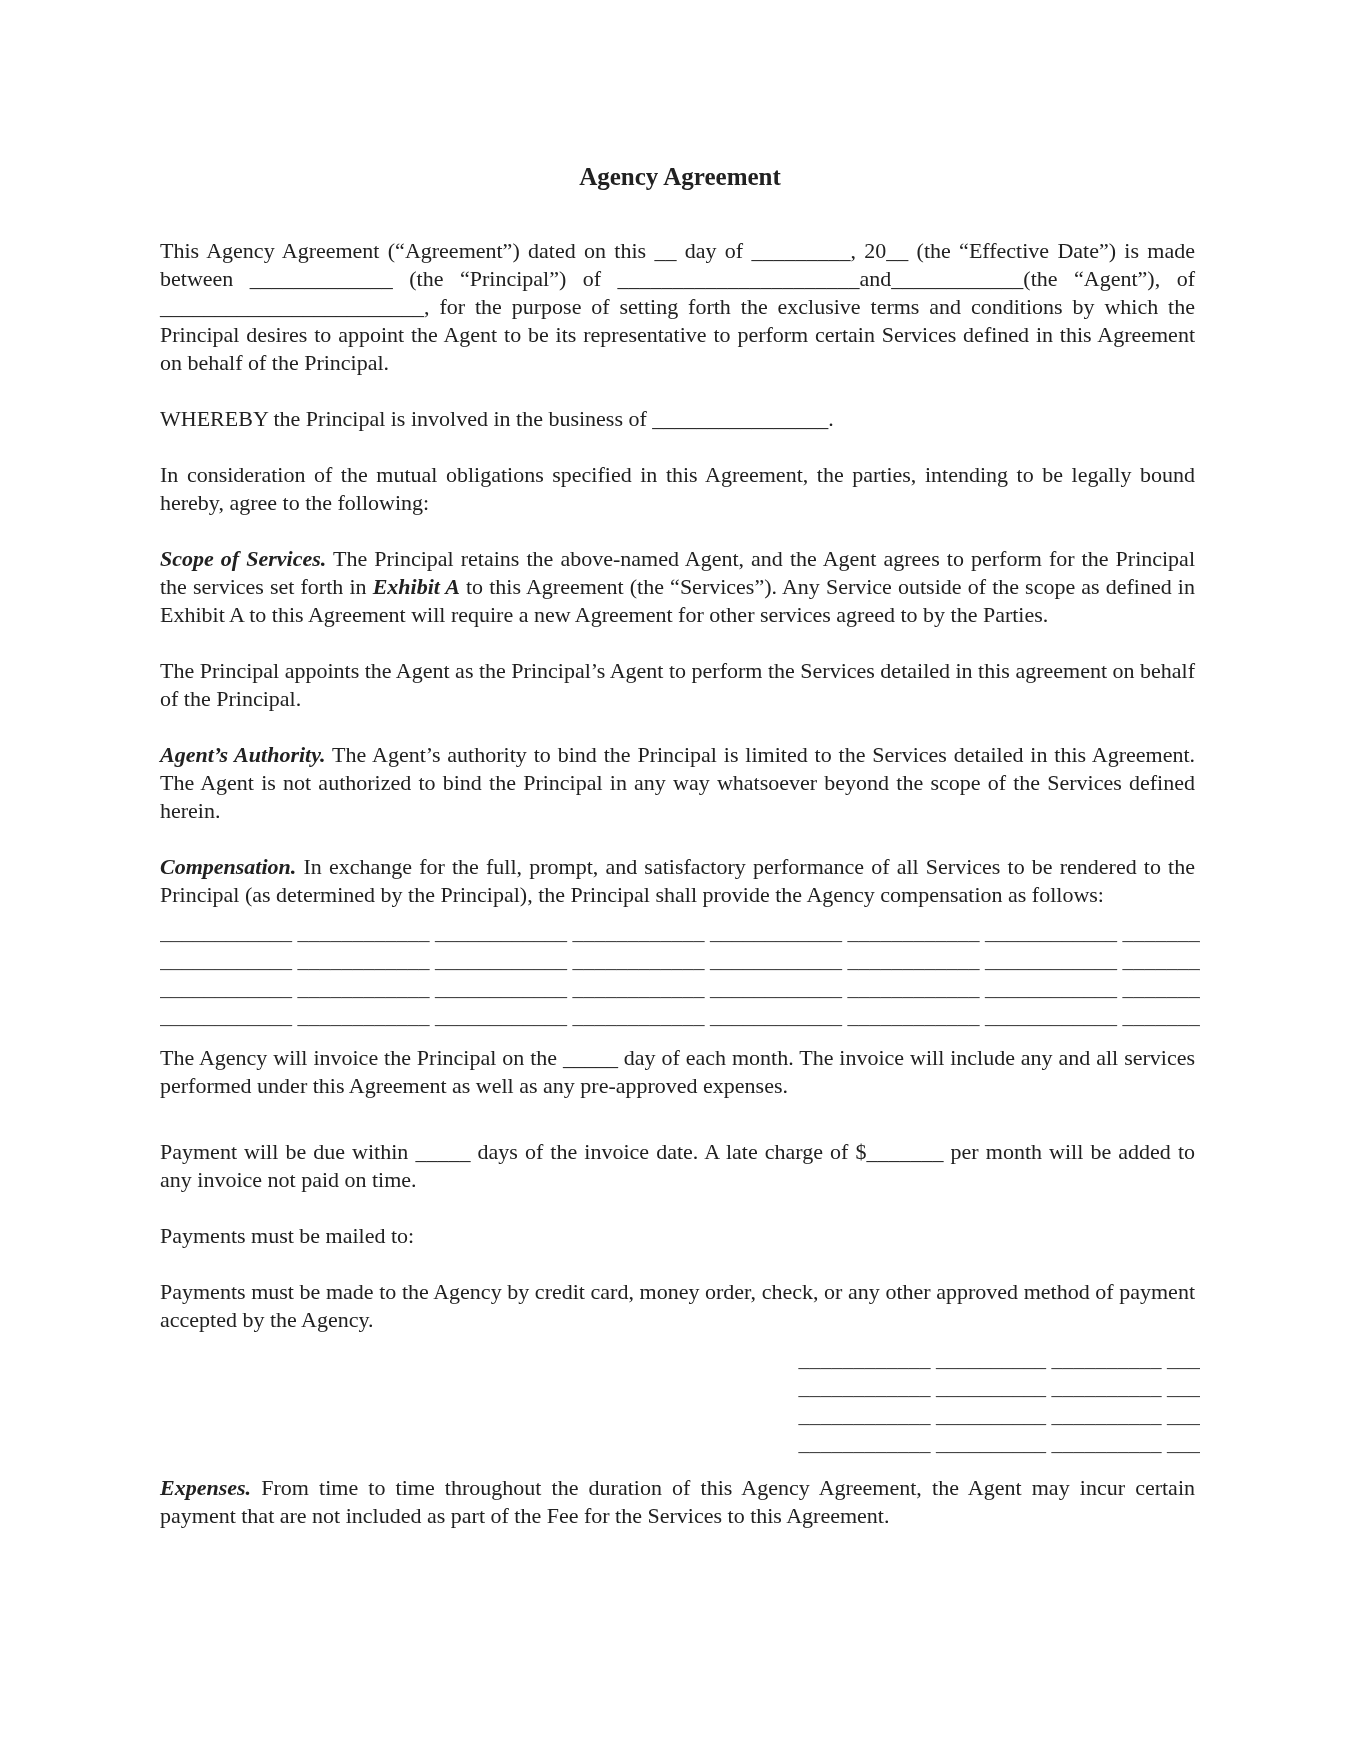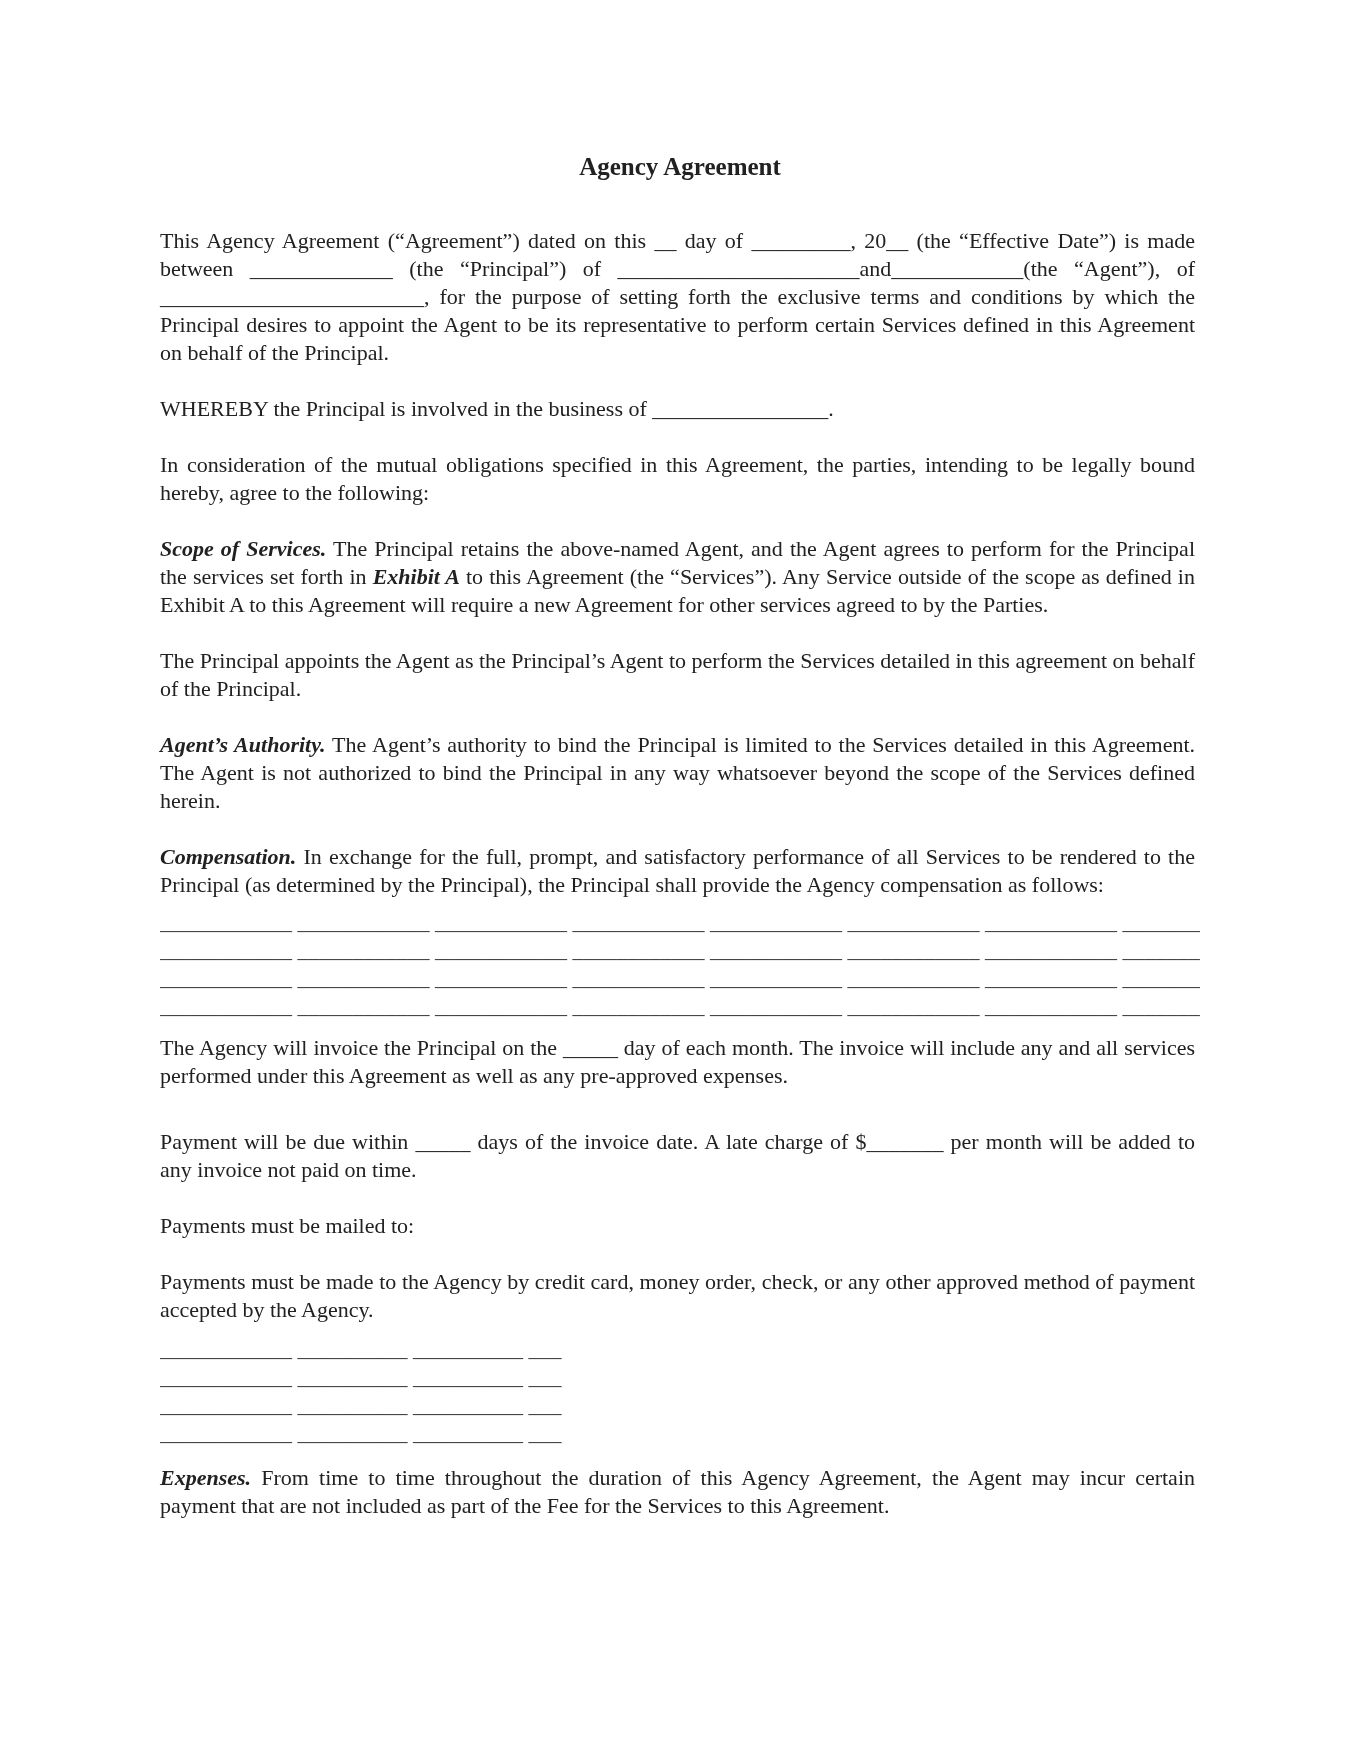--- a/index.html
+++ b/index.html
@@ -16,41 +16,41 @@
     width: 1360px;
     height: 1760px;
     padding: 146px 160px 0 160px;
     background: #ffffff;
   }
   .doc-title {
     font-size: 25px;
     line-height: 30px;
     font-weight: bold;
     text-align: center;
-    margin: 6px 0 45px 0;
+    margin: 16px 0 45px 0;
   }
   .para {
     font-size: 22px;
     line-height: 28px;
     text-align: justify;
     text-align-last: left;
     margin: 0 5px 28px 0;
   }
   .para b { font-weight: bold; font-style: italic; }
   .blank-group { margin: 0 0 28px 0; }
   .blank-line {
     font-size: 22px;
     line-height: 28px;
     white-space: pre;
     overflow: hidden;
     width: 100%;
     color: #3a3a3a;
   }
   .comp-lines { margin: -19px 0 14px 0; }
-  .mail-lines { margin: -17px 0 17px 0; }
+  .mail-lines { margin: -17px 0 17px 0; text-align: right; }
   .para-invoice { margin-bottom: 38px; }
   .para-expenses { margin-bottom: 0; }
 </style>
 </head>
 <body>
 
 <div class="page">
 
   <div class="doc-title">Agency Agreement</div>
 

